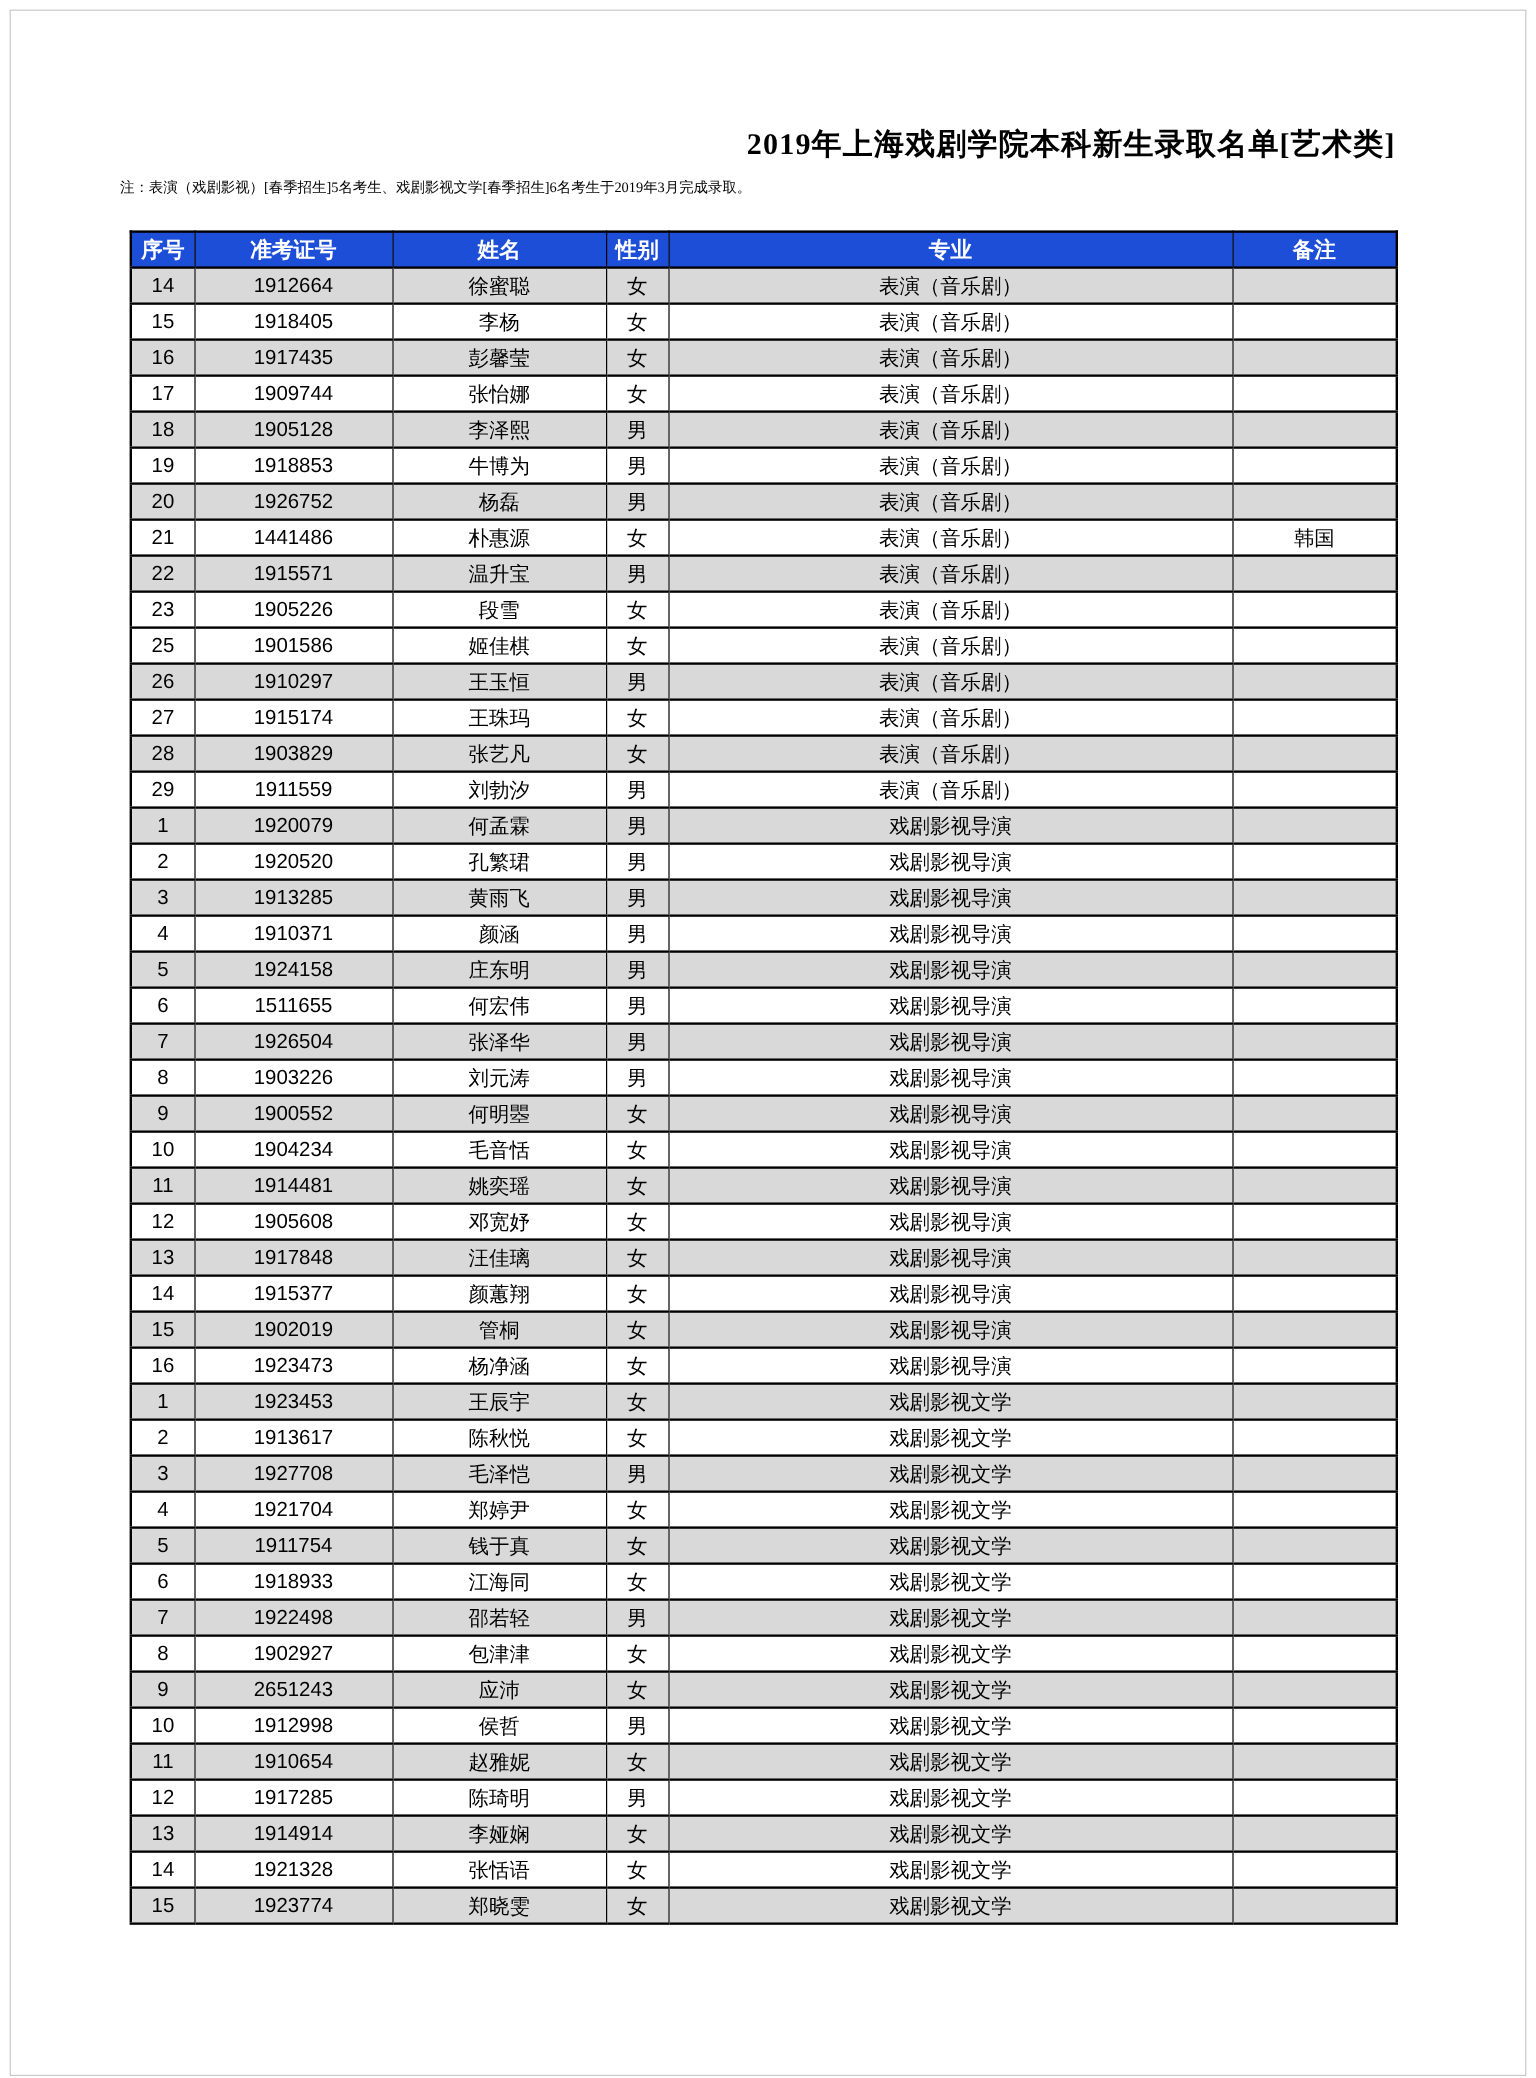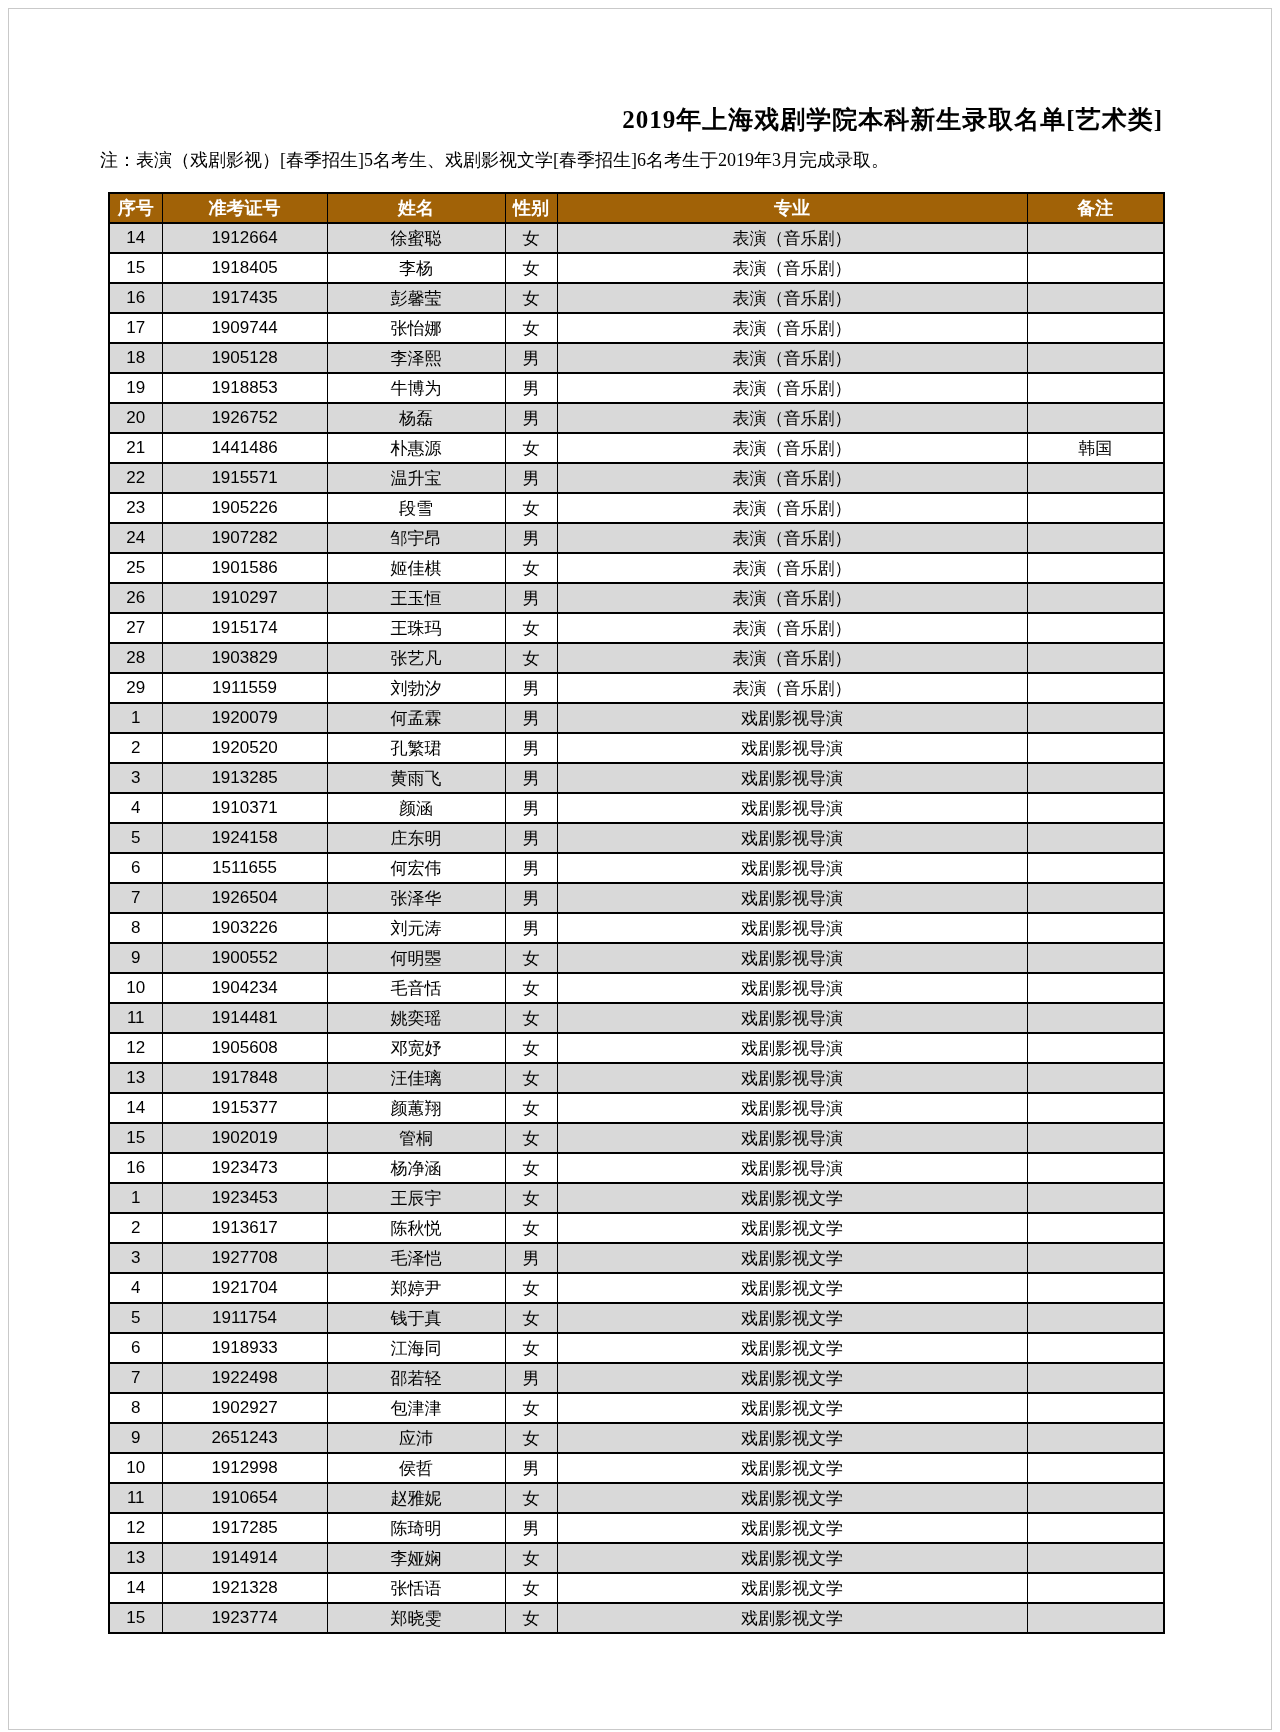--- a/index.html
+++ b/index.html
@@ -20,31 +20,31 @@
     position: absolute; top: 103px; left: 108px; width: 1055px;
     text-align: right;
     font-family: "Liberation Serif", serif;
     font-weight: bold;
     font-size: 25px;
     letter-spacing: 1px;
   }
   .doc-note {
     position: absolute; top: 148px; left: 100px; width: 1080px;
     font-family: "Liberation Serif", serif;
-    font-size: 18px;
+    font-size: 12px;
   }
   table.admission {
     position: absolute; top: 192px; left: 108px;
     border-collapse: collapse;
     table-layout: fixed;
     width: 1055px;
     border: 2px solid #000;
   }
   table.admission th {
-    background: #a16207;
+    background: #1d4ed8;
     color: #ffffff;
     font-weight: bold;
     font-size: 18px;
     height: 30px;
     padding: 0;
     border: 1px solid #000;
     text-align: center;
   }
   table.admission td {
     height: 30px;
@@ -169,28 +169,20 @@
         <td></td>
       </tr>
       <tr>
         <td>23</td>
         <td>1905226</td>
         <td>段雪</td>
         <td>女</td>
         <td>表演（音乐剧）</td>
         <td></td>
       </tr>
-      <tr class="alt">
-        <td>24</td>
-        <td>1907282</td>
-        <td>邹宇昂</td>
-        <td>男</td>
-        <td>表演（音乐剧）</td>
-        <td></td>
-      </tr>
       <tr>
         <td>25</td>
         <td>1901586</td>
         <td>姬佳棋</td>
         <td>女</td>
         <td>表演（音乐剧）</td>
         <td></td>
       </tr>
       <tr class="alt">
         <td>26</td>

